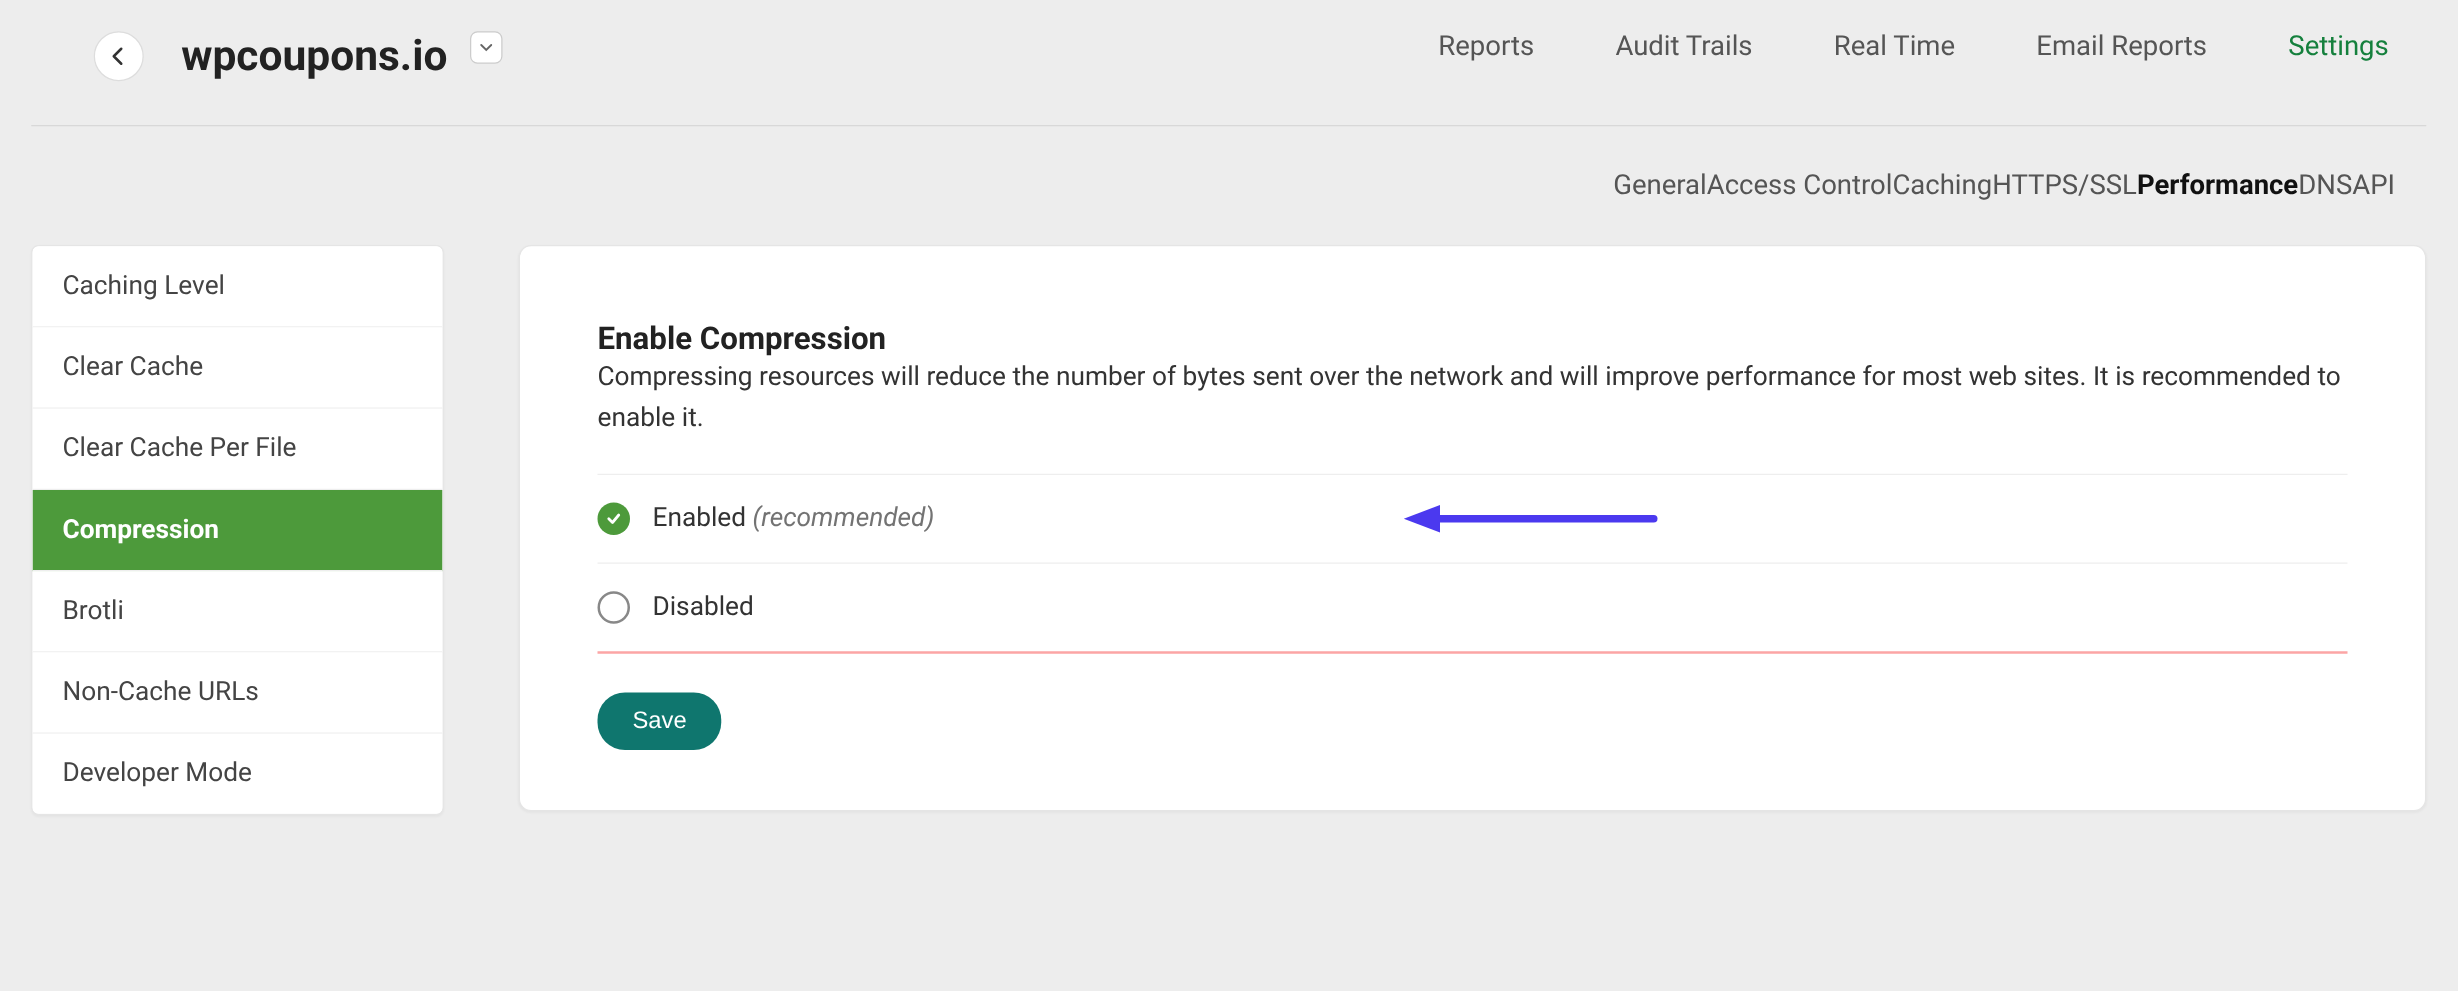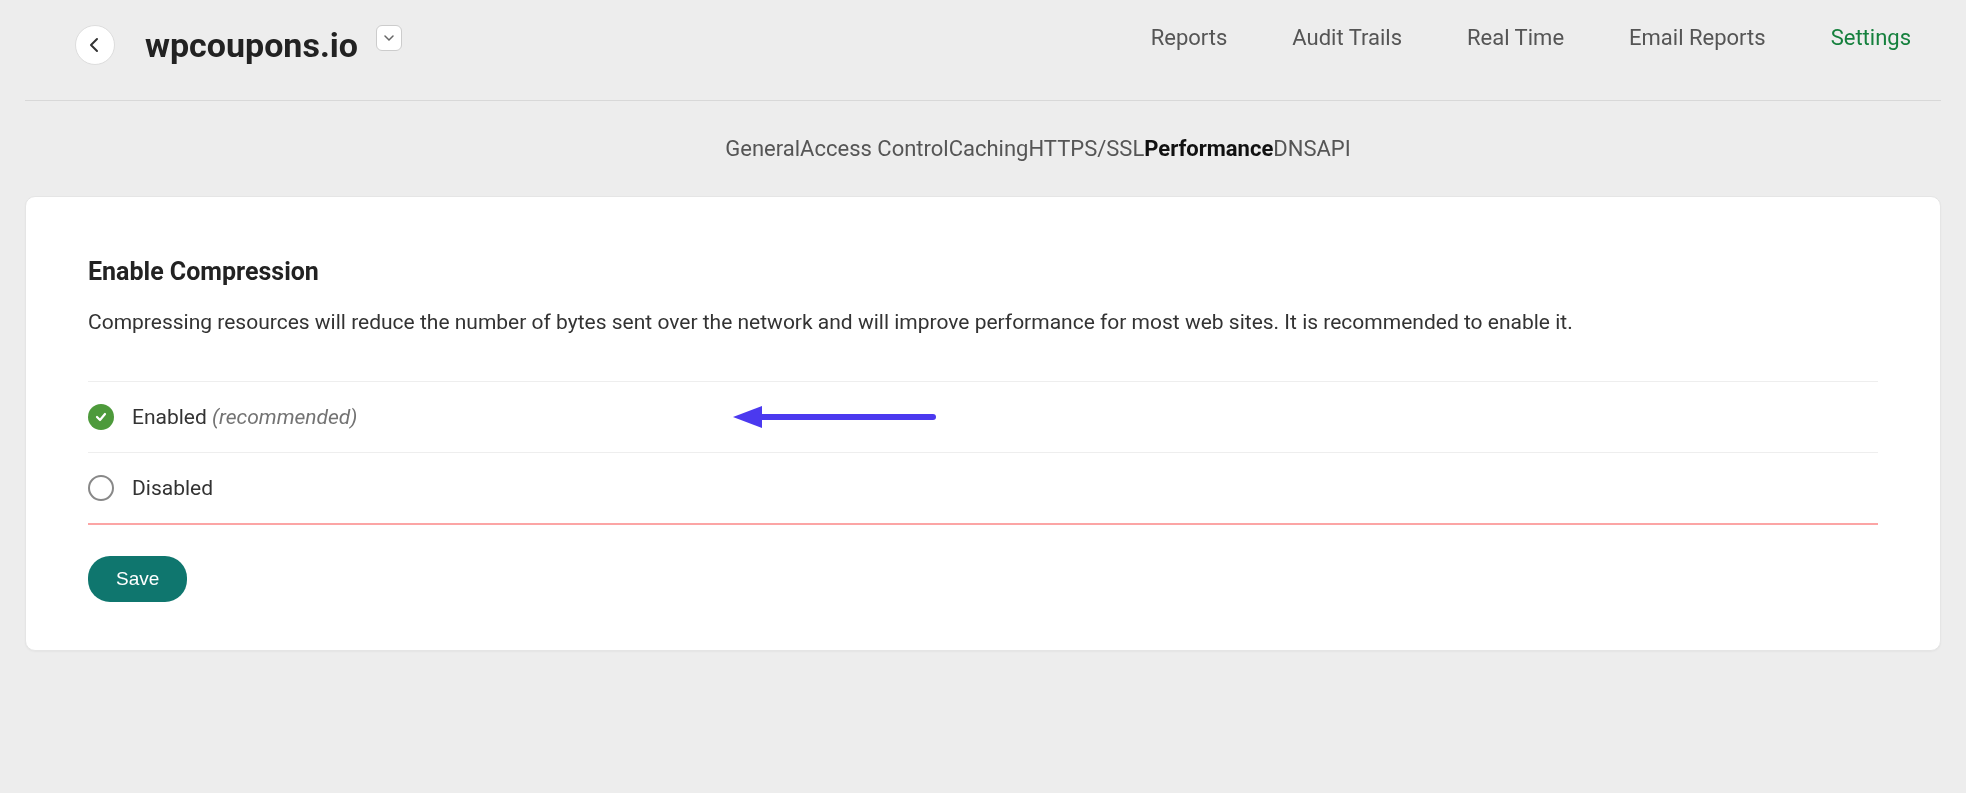--- a/index.html
+++ b/index.html
@@ -5,31 +5,31 @@
 *{box-sizing:border-box;margin:0;padding:0}
 body{font-family:-apple-system,BlinkMacSystemFont,"Segoe UI",Roboto,"Helvetica Neue",Arial,sans-serif;background:#ededed;color:#333;width:1966px}
 .header{display:flex;align-items:flex-start;padding:25px 55px 35px 75px;background:#ededed}
 .back-btn{width:40px;height:40px;border-radius:50%;background:#fff;border:1px solid #ddd;display:flex;align-items:center;justify-content:center;margin-right:30px;cursor:pointer}
 .site-title{font-size:34px;font-weight:700;color:#222;margin-right:18px}
 .dropdown-btn{width:26px;height:26px;border:1px solid #ccc;border-radius:6px;display:flex;align-items:center;justify-content:center;background:#fff;cursor:pointer}
 .nav{margin-left:auto;display:flex;gap:65px;align-items:center}
 .nav a{font-size:22px;color:#555;text-decoration:none;cursor:pointer}
 .nav a.active{font-weight:400;color:#15803d}
 .divider{height:1px;background:#d8d8d8;margin:0 25px}
-.tabs{display:flex;align-items:center;padding:35px 50px 35px 160px;gap:0;justify-content:center}
+.tabs{display:flex;align-items:center;padding:35px 50px 35px 160px;gap:0;justify-content:flex-end}
 .tabs a{font-size:22px;color:#555;text-decoration:none;cursor:pointer}
 .tabs a.active{font-weight:700;color:#111}
 .content{display:flex;gap:60px;padding:0 25px 30px 25px;align-items:flex-start}
 .sidebar{width:330px;background:#fff;border:1px solid #e5e5e5;border-radius:6px;overflow:hidden;box-shadow:0 1px 2px rgba(0,0,0,0.04)}
 .sidebar-item{padding:20px 24px;font-size:21px;color:#444;border-bottom:1px solid #eee;cursor:pointer;background:#fff}
 .sidebar-item:last-child{border-bottom:none}
 .sidebar-item.active{background:#4d9a3b;color:#fff;font-weight:700}
 .panel{flex:1;background:#fff;border:1px solid #e5e5e5;border-radius:10px;padding:60px 62px 48px 62px;box-shadow:0 1px 2px rgba(0,0,0,0.04)}
-.panel h2{font-size:25px;font-weight:700;color:#222;margin-bottom:20px}
-.panel p{font-size:21px;color:#333;line-height:1.55;margin-bottom:42px}
+.panel h2{font-size:25px;font-weight:700;color:#222;}
+.panel p{font-size:21px;color:#333;line-height:1.55;margin-bottom:28px}
 .radio-row{display:flex;align-items:center;padding:22px 0;border-top:1px solid #eee;position:relative}
 .radio-row:last-of-type{border-bottom:2px solid #fca5a5;margin-bottom:31px}
 .radio-icon{width:26px;height:26px;border-radius:50%;margin-right:18px;display:flex;align-items:center;justify-content:center;flex-shrink:0}
 .radio-icon.checked{background:#4d9a3b}
 .radio-icon.unchecked{border:2px solid #888;background:#fff}
 .radio-label{font-size:21px;color:#333}
 .radio-label em{font-style:italic;color:#737373}
 .arrow{position:absolute;left:640px;top:50%;transform:translateY(-50%)}
 .save-btn{background:#0f766e;color:#fff;border:none;border-radius:22px;padding:12px 28px;font-size:19px;cursor:pointer}
 </style>
@@ -63,20 +63,29 @@
   <a>General</a>
   <a>Access Control</a>
   <a>Caching</a>
   <a>HTTPS/SSL</a>
   <a class="active">Performance</a>
   <a>DNS</a>
   <a>API</a>
 </div>
 
 <div class="content">
+  <div class="sidebar">
+    <div class="sidebar-item">Caching Level</div>
+    <div class="sidebar-item">Clear Cache</div>
+    <div class="sidebar-item">Clear Cache Per File</div>
+    <div class="sidebar-item active">Compression</div>
+    <div class="sidebar-item">Brotli</div>
+    <div class="sidebar-item">Non-Cache URLs</div>
+    <div class="sidebar-item">Developer Mode</div>
+  </div>
 
   <div class="panel">
     <h2>Enable Compression</h2>
     <p>Compressing resources will reduce the number of bytes sent over the network and will improve performance for most web sites. It is recommended to enable it.</p>
 
     <div class="radio-row">
       <div class="radio-icon checked">
         <svg width="14" height="14" viewBox="0 0 14 14">
             <path d="M3 7 L6 10 L11 4" stroke="#fff" stroke-width="2.2" fill="none" stroke-linecap="round" stroke-linejoin="round"></path>
           </svg>

